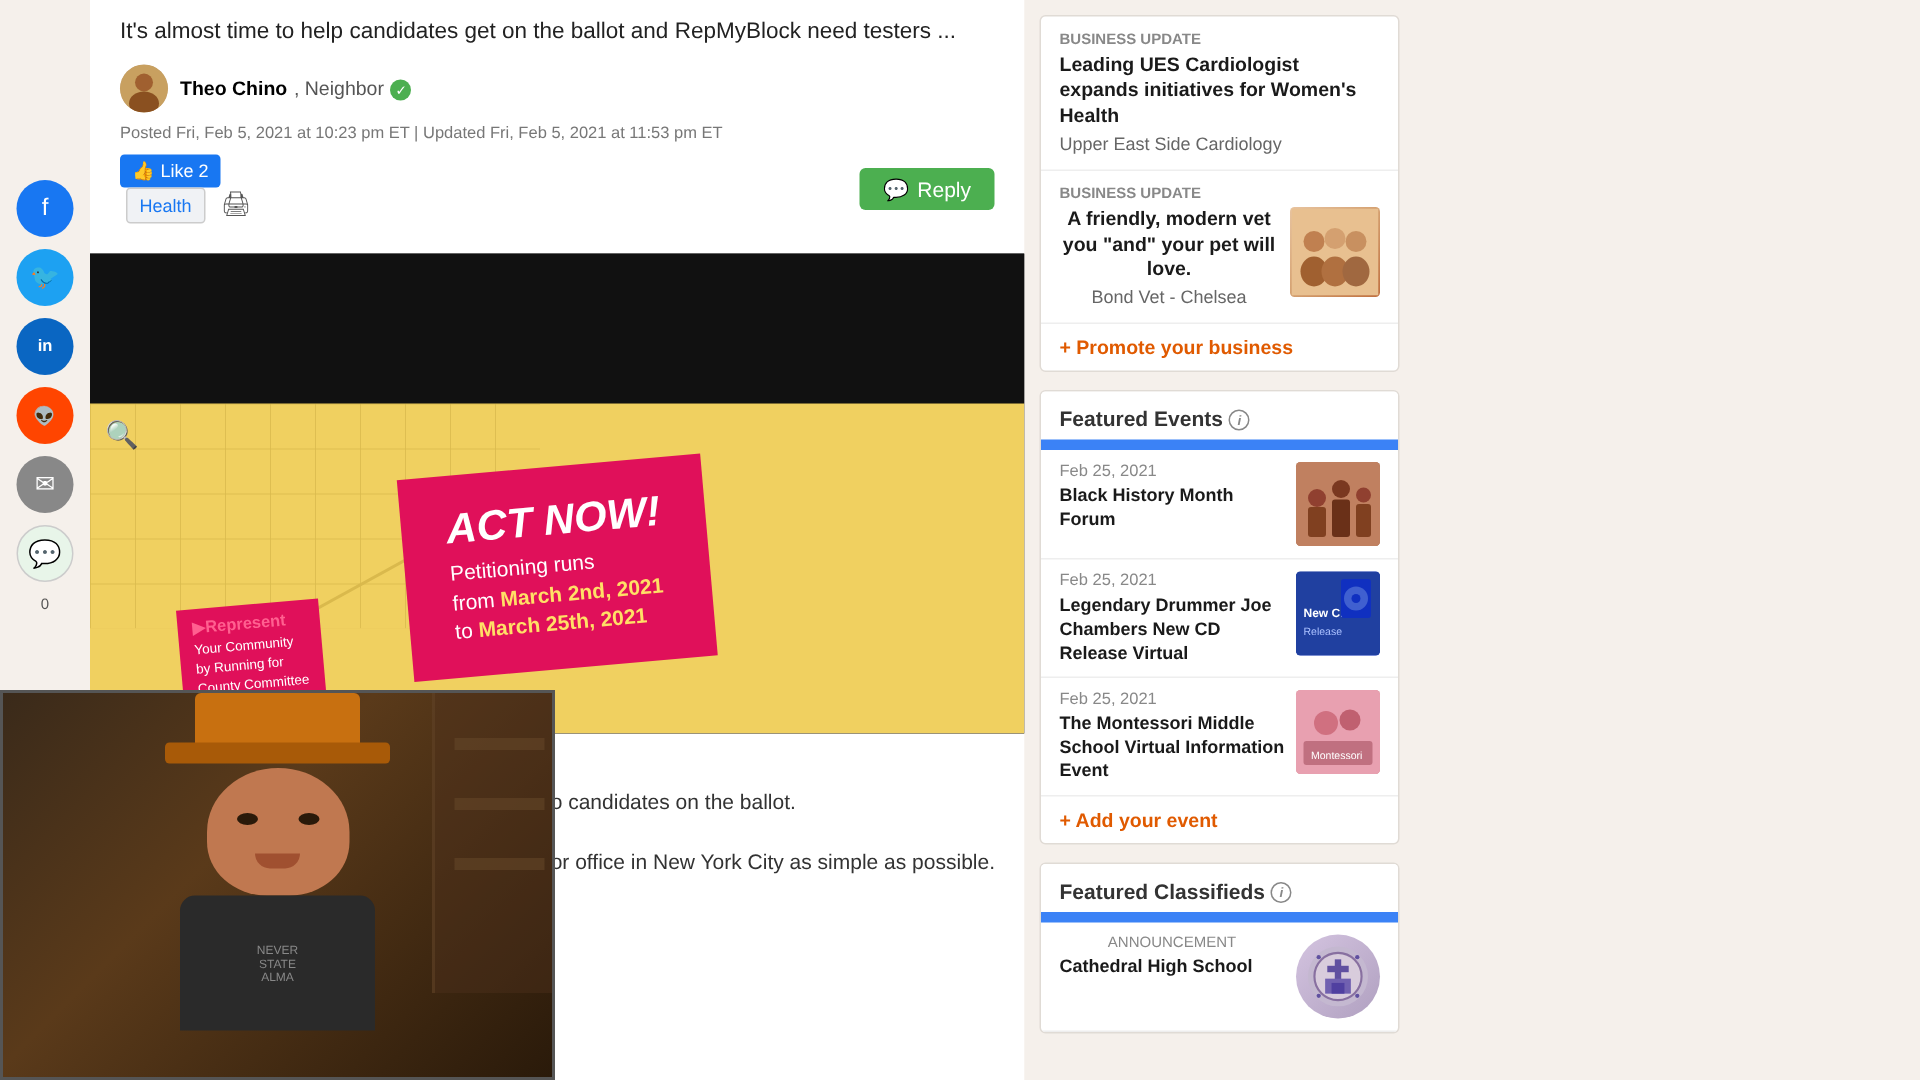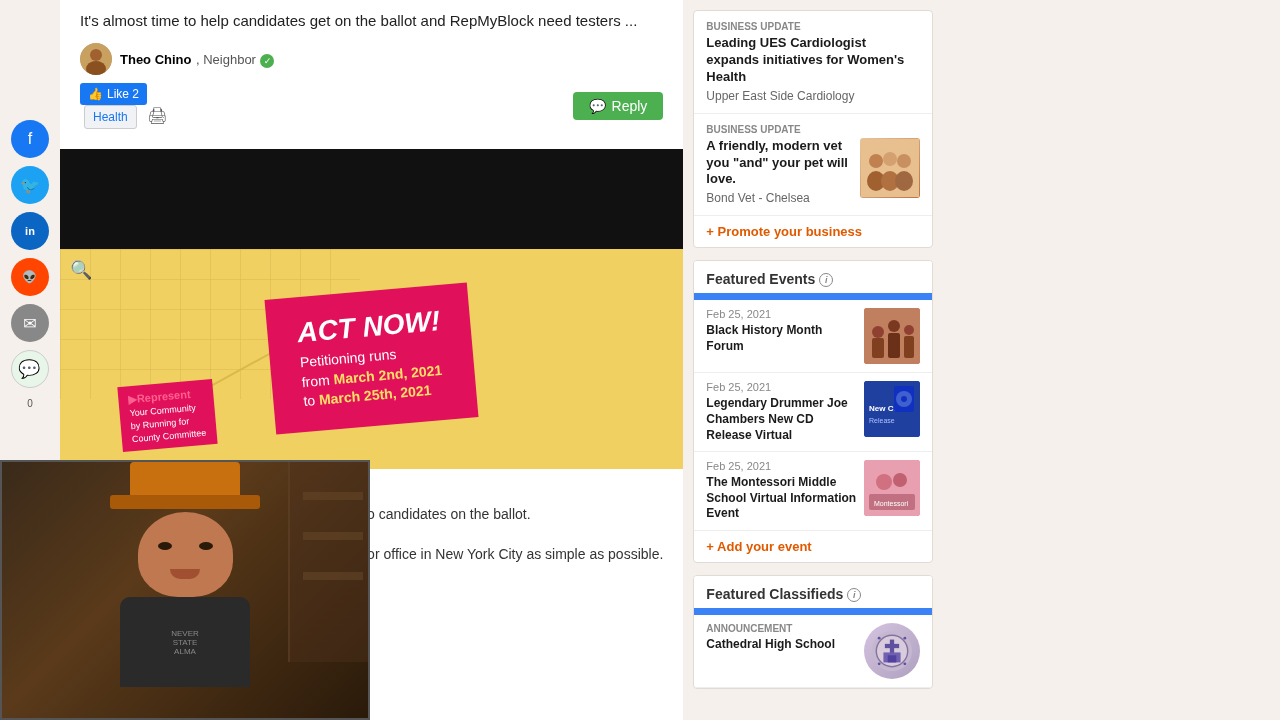--- a/index.html
+++ b/index.html
@@ -386,22 +386,23 @@
       padding: 8px 12px;
       border-bottom: 1px solid #eee;
       display: flex;
       gap: 8px;
       align-items: flex-start;
     }
     .classified-tag {
       font-size: 10px;
       color: #888;
       text-transform: uppercase;
-      font-weight: 700;
+      font-weight: 400;
       margin-bottom: 3px;
+      text-align: center;
     }
     .classified-title {
       font-size: 12px;
       font-weight: 600;
       color: #1a1a1a;
     }
     .classified-thumb {
       width: 56px;
       height: 56px;
       flex-shrink: 0;
@@ -467,20 +468,23 @@
             <circle cx="16" cy="12" r="6" fill="#a06030"></circle>
             <ellipse cx="16" cy="26" rx="10" ry="8" fill="#8a5020"></ellipse>
           </svg>
         </div>
         <div>
           <span class="author-name">Theo Chino</span>
           <span class="author-role">, <span>Neighbor</span></span>
           <span class="verified-badge">✓</span>
         </div>
       </div>
+      <div class="post-date">
+        <span>Posted Fri, Feb 5, 2021 at 10:23 pm ET</span> | <span>Updated Fri, Feb 5, 2021 at 11:53 pm ET</span>
+      </div>
 
       <div class="action-bar">
         <div>
           <button class="fb-like-btn">
             <span>👍</span>
             <span>Like 2</span>
           </button>
           <button class="fb-share-btn">Health</button>
           <button class="print-btn">
             <span>🖨</span>
@@ -578,21 +582,21 @@
 
     <div class="business-item">
       <div class="business-tag">Business Update</div>
       <div class="business-title">Leading UES Cardiologist expands initiatives for Women's Health</div>
       <div class="business-subtitle">Upper East Side Cardiology</div>
     </div>
 
     <div class="business-item">
       <div class="business-tag">Business Update</div>
       <div class="business-item-with-img">
-        <div style="flex:1;">
+        <div style="flex:1;text-align:center;">
           <div class="business-title">A friendly, modern vet you "and" your pet will love.</div>
           <div class="business-subtitle">Bond Vet - Chelsea</div>
         </div>
         <div class="business-thumb">
 
           <div class="thumb-img" style="display:flex;align-items:center;justify-content:center;">
             <svg width="58" height="58" viewBox="0 0 58 58">
               <rect width="58" height="58" fill="#e8c090"></rect>
 
               <circle cx="15" cy="22" r="7" fill="#c08050"></circle>

